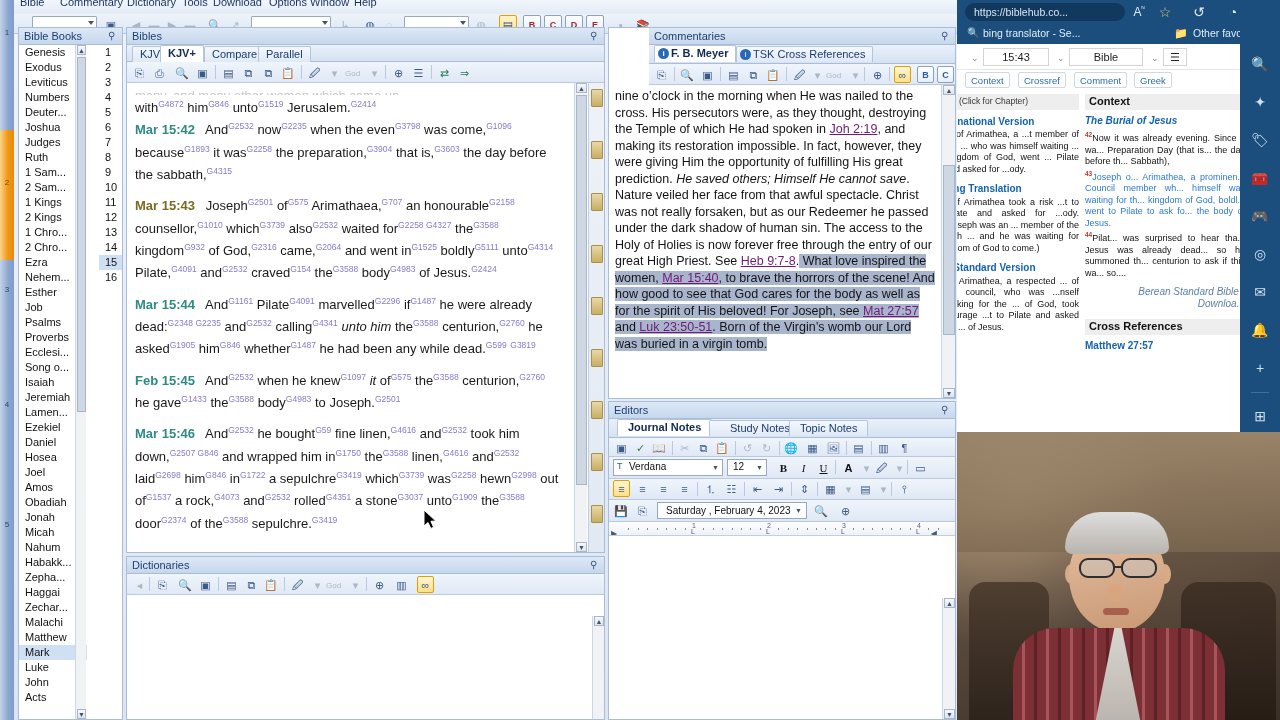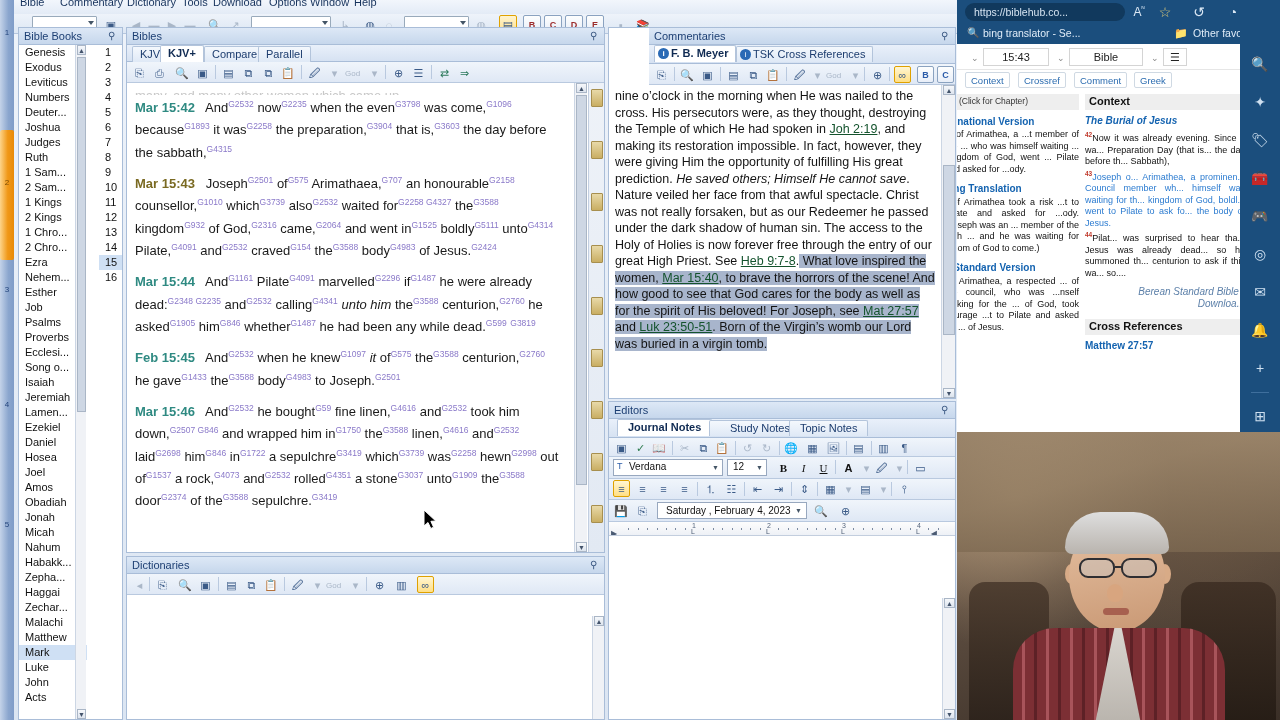--- a/index.html
+++ b/index.html
@@ -100,21 +100,21 @@
   
   .bmstrip { position:absolute; width:16px; background:linear-gradient(#eef2f8,#e2e9f3);
              border-left:1px solid #c2cee0; }
   .bmk { position:absolute; left:2px; width:12px; height:18px;
          background:linear-gradient(#e8d9a8,#c9ae63); border:1px solid #a78f4e;
          border-radius:1px; }
 
   
   .ctext { position:absolute; background:#fff; overflow:hidden; padding:3px 6px 0 6px;
            font-size:12.5px; line-height:16.5px; color:#141414; }
-  .lnk { color:#14532d; text-decoration:underline; }
+  .lnk { color:#701a75; text-decoration:underline; }
   .hl { background:#a8b5cc; }
 
   
   .edfont { position:absolute; height:17px; background:#fff; border:1px solid #98a8bf;
             font-size:10px; padding:1px 12px 0 15px; color:#111; }
   .ruler { height:14px; background:linear-gradient(#fdfdfd,#eef1f6);
            border-bottom:1px solid #c3cede; position:relative; overflow:hidden; }
   .rtick { position:absolute; top:6px; width:1px; height:3px; background:#7b8aa0; }
   .rnum { position:absolute; top:0px; font-size:7px; color:#55657d; }
   .rmark { position:absolute; top:7px; font-size:8px; color:#4a5a72; }
@@ -353,20 +353,21 @@
         <div class="mi-ic" style="left:263px;">⊕</div>
         <div class="mi-ic" style="left:283px;">☰</div>
         <div class="sep" style="left:304px;"></div>
         <div class="mi-ic" style="left:309px;color:#2c7a5c;">⇄</div>
         <div class="mi-ic" style="left:329px;color:#2c7a5c;">⇒</div>
       </div>
 
       <div style="position:absolute;left:0;top:55px;right:0;bottom:0;background:#fff;overflow:hidden;">
         <div class="btext" style="right:33px;">
           <div class="fade" style="height:8px;overflow:hidden;font-size:13px;">many, and many other women which came up</div>
+          <div>with<span class="sg">G4872</span> him<span class="sg">G846</span> unto<span class="sg">G1519</span> Jerusalem.<span class="sg">G2414</span></div>
 
 
           <div style="margin-bottom:9px;">
             <span class="vref">Mar 15:42</span>
             &nbsp; And<span class="sg">G2532</span> now<span class="sg">G2235</span> when the even<span class="sg">G3798</span> was come,<span class="sg">G1096</span>
             because<span class="sg">G1893</span> it was<span class="sg">G2258</span> the preparation,<span class="sg">G3904</span> that is,<span class="sg">G3603</span> the day
             before the sabbath,<span class="sg">G4315</span>
           </div>
 
           <div style="margin-bottom:9px;">

